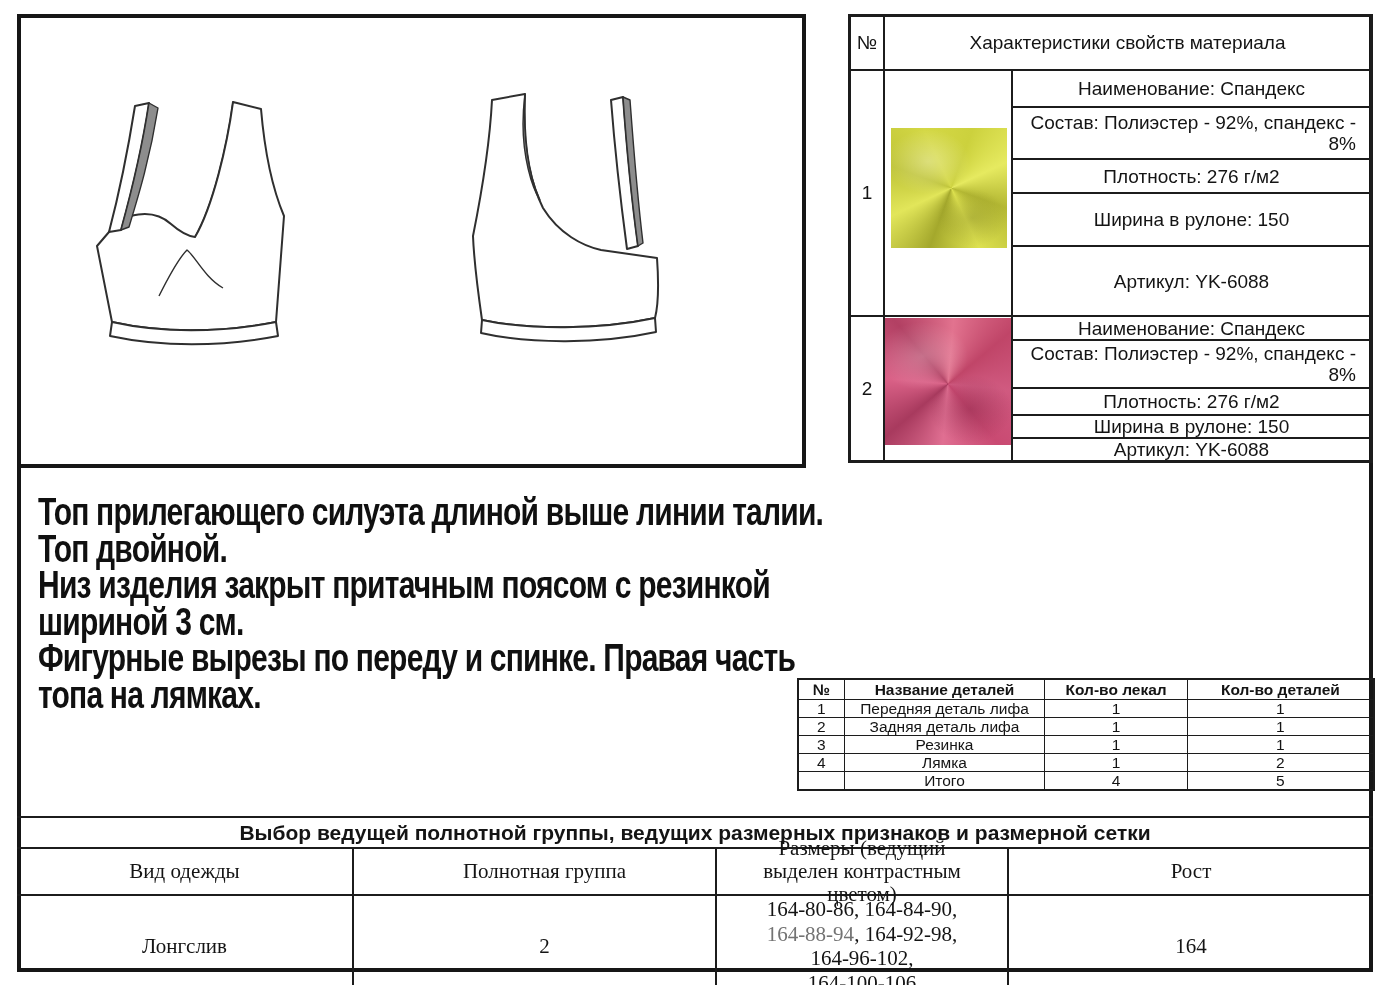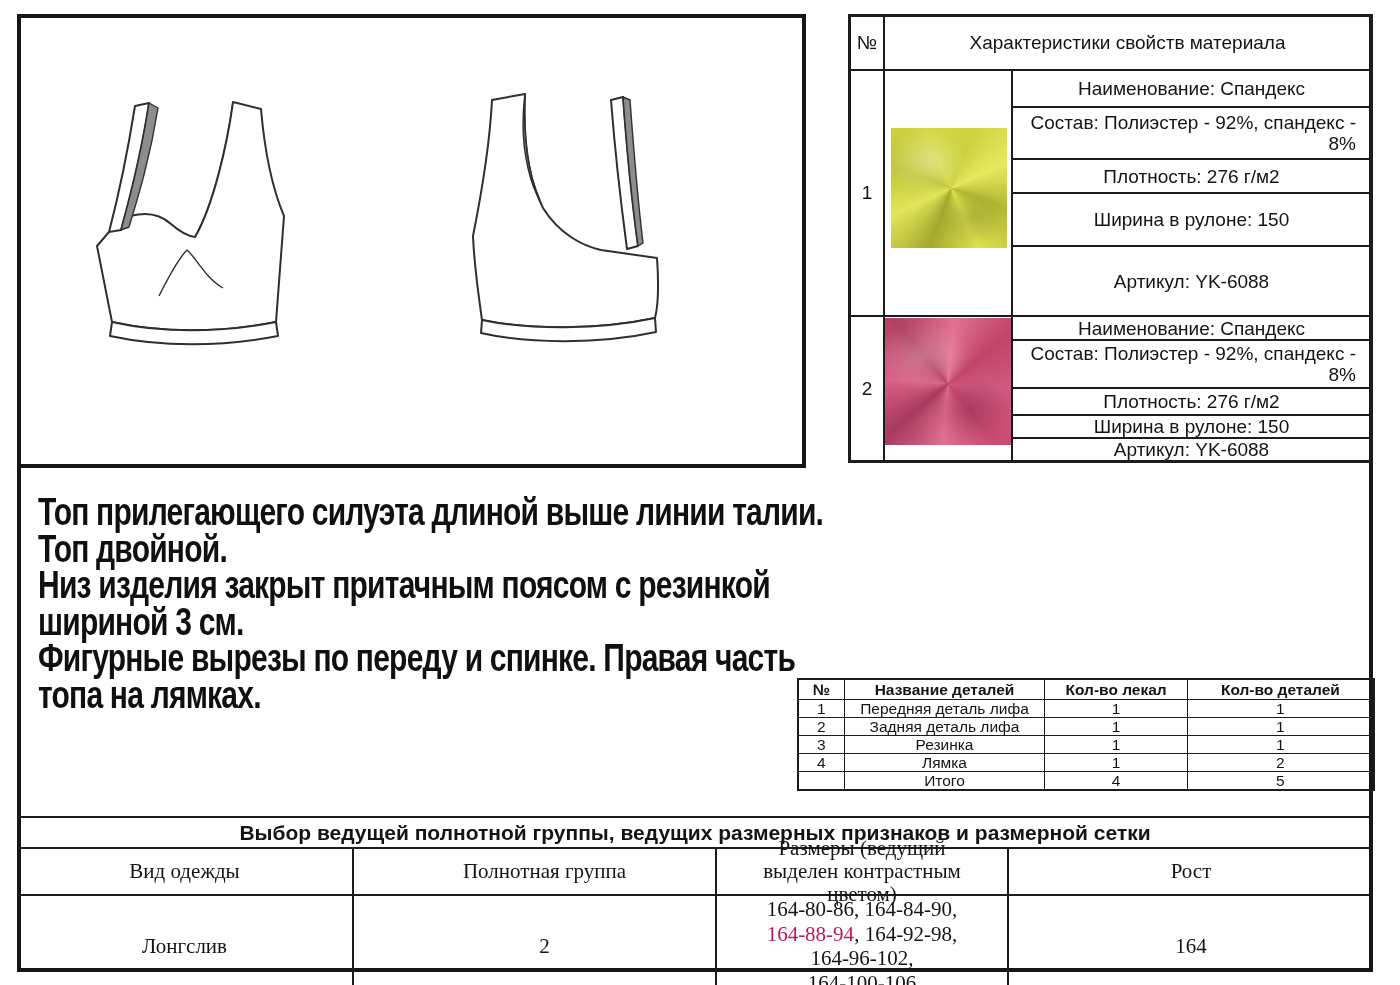--- a/index.html
+++ b/index.html
@@ -68,21 +68,21 @@
   .sizes{position:absolute;left:17px;top:816px;width:1356px;height:180px;display:flex;flex-direction:column;font-size:21px;}
   .s-title{height:33px;border-top:2px solid #1c1c1c;border-bottom:2.5px solid #1c1c1c;
            display:flex;align-items:center;justify-content:center;font-weight:700;}
   .s-head{height:47px;display:flex;border-bottom:2px solid #1c1c1c;}
   .s-data{flex:1;display:flex;}
   .s-cell{display:flex;align-items:center;justify-content:center;text-align:center;line-height:23px;
           border-right:2px solid #1c1c1c;padding:0 30px;font-family:Liberation Serif, serif;}
   .s-cell:last-child{border-right:none;}
   .sc1{width:337px;} .sc2{width:343px;margin-left:20px;} .sc3{width:292px;} .sc4{flex:1;}
   .sizes-list{line-height:24.5px;}
-  .hl{color:#be185d;}
+  .hl{color:#737373;}
 </style>
 </head>
 <body>
 
 <div class="canvas">
   <div class="frame"></div>
 
   <div class="sketch-box">
     <svg class="sketch-front" width="250" height="290" viewBox="0 0 250 290">
       <g stroke="#2f2f2f" stroke-width="2" stroke-linejoin="round" fill="none">

